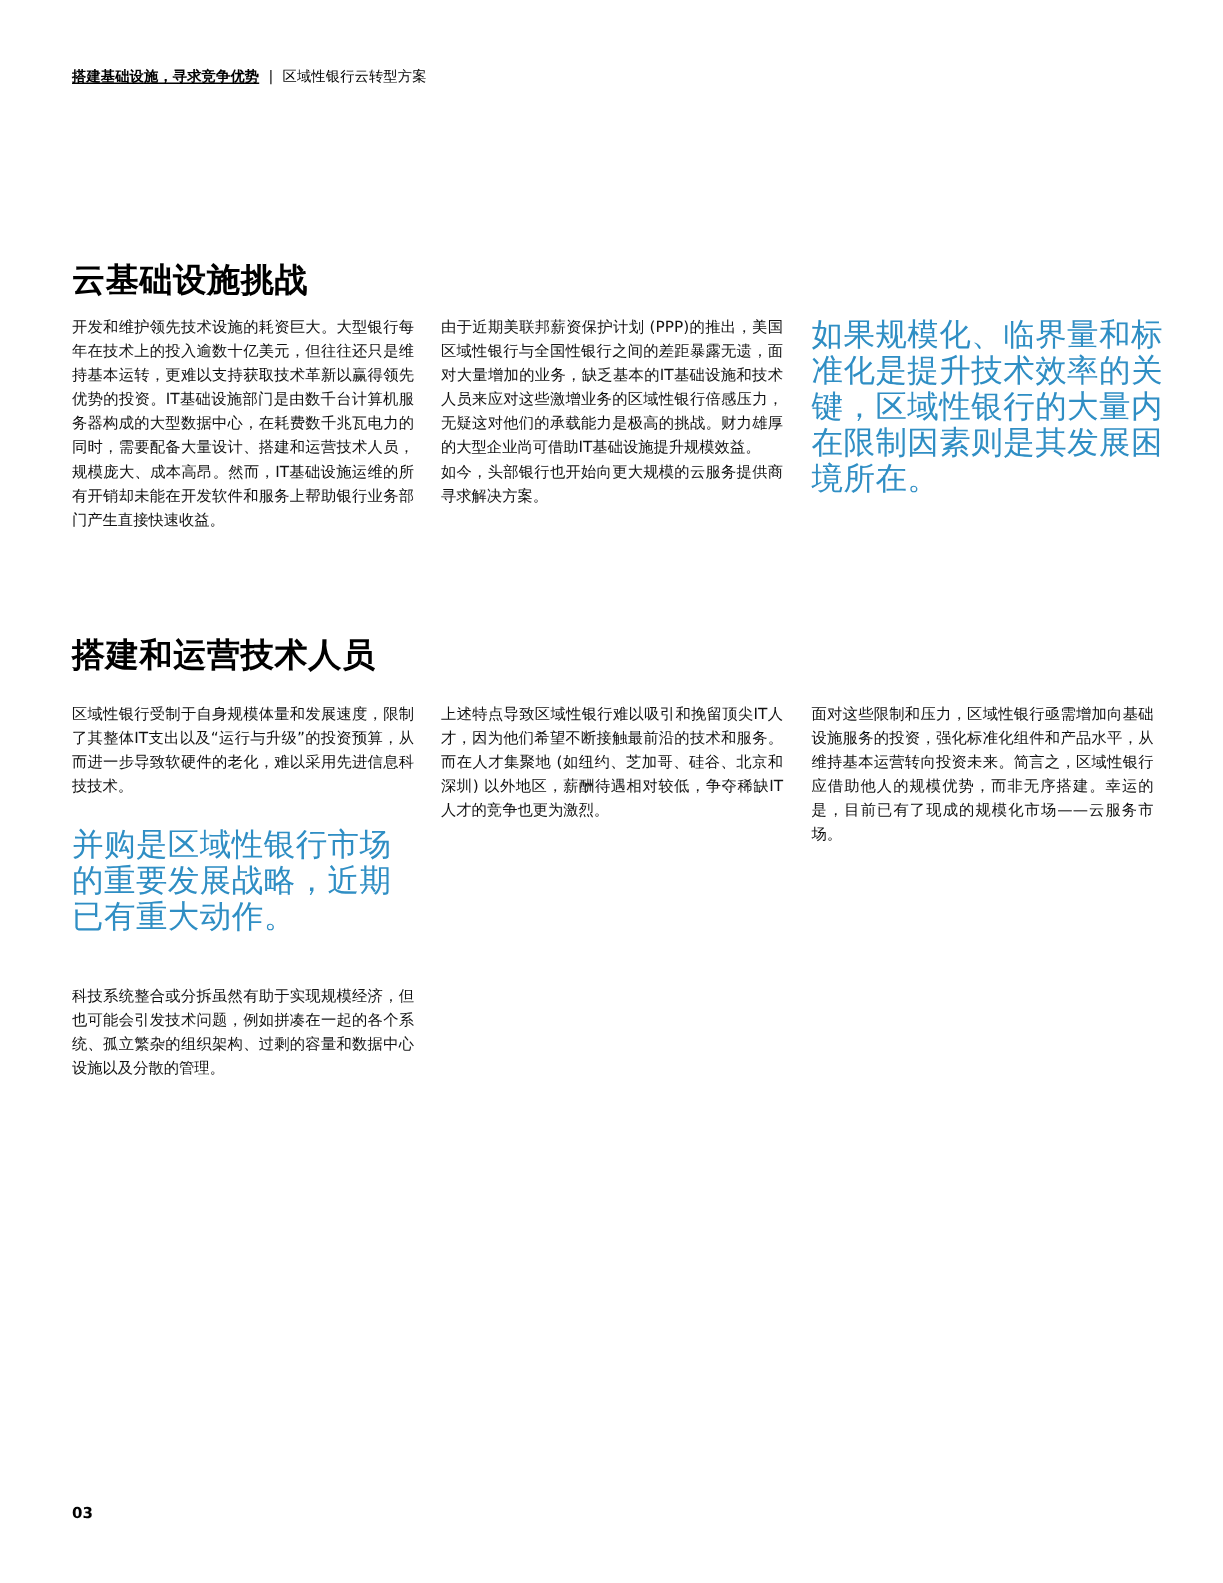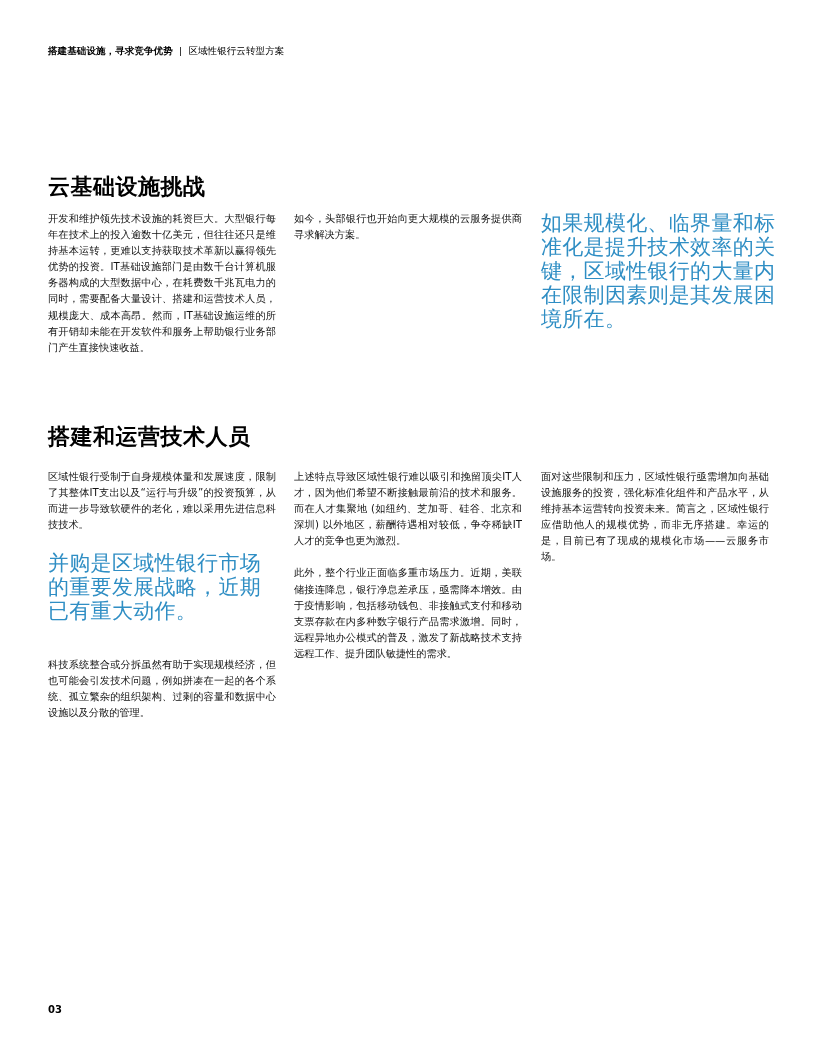--- a/index.html
+++ b/index.html
@@ -1,19 +1,19 @@
 <!DOCTYPE html>
 <html><head>
 <meta charset="utf-8">
 <style>
   html, body { margin:0; padding:0; background:#ffffff; }
   body { width:815px; height:1055px; position:relative; overflow:hidden;
          font-family:"DejaVu Sans", "Liberation Sans", sans-serif; color:#111; }
   .header { position:absolute; left:48px; top:45px; font-size:9.5px; color:#000; letter-spacing:0.1px; white-space:nowrap; }
-  .header .bold { font-weight:bold; }
+  .header .bold { font-weight:bold;text-decoration:underline; }
   .header .sep { margin:0 3px; }
   .h1 { position:absolute; font-size:22px; font-weight:bold; color:#000; letter-spacing:0.5px; white-space:nowrap; }
   .body { position:absolute; width:228px; font-size:10.2px; line-height:16.1px; color:#111; text-align:justify; }
   .body p { margin:0; }
   .quote { position:absolute; width:235px; font-size:21px; line-height:24px; color:#2f8ec4; letter-spacing:0.3px; }
   .pagenum { position:absolute; left:48px; top:1004px; font-size:10px; font-weight:bold; color:#000;text-align:center; }
 </style>
 </head>
 <body>
 
@@ -23,39 +23,39 @@
   <span>区域性银行云转型方案</span>
 </div>
 
 <div class="h1" style="left:48px; top:172px;">云基础设施挑战</div>
 
 <div class="body" style="left:48px; top:211px;">
   <p>开发和维护领先技术设施的耗资巨大。大型银行每年在技术上的投入逾数十亿美元，但往往还只是维持基本运转，更难以支持获取技术革新以赢得领先优势的投资。IT基础设施部门是由数千台计算机服务器构成的大型数据中心，在耗费数千兆瓦电力的同时，需要配备大量设计、搭建和运营技术人员，规模庞大、成本高昂。然而，IT基础设施运维的所有开销却未能在开发软件和服务上帮助银行业务部门产生直接快速收益。</p>
 </div>
 
 <div class="body" style="left:294px; top:211px;">
+  <p>由于近期美联邦薪资保护计划 (PPP)的推出，美国区域性银行与全国性银行之间的差距暴露无遗，面对大量增加的业务，缺乏基本的IT基础设施和技术人员来应对这些激增业务的区域性银行倍感压力，无疑这对他们的承载能力是极高的挑战。财力雄厚的大型企业尚可借助IT基础设施提升规模效益。</p>
   <p style="">如今，头部银行也开始向更大规模的云服务提供商寻求解决方案。</p>
 </div>
 
 <div class="quote" style="left:541px; top:211px;">如果规模化、临界量和标准化是提升技术效率的关键，区域性银行的大量内在限制因素则是其发展困境所在。</div>
 
 <div class="h1" style="left:48px; top:422px;">搭建和运营技术人员</div>
 
 <div class="body" style="left:48px; top:469px;">
   <p>区域性银行受制于自身规模体量和发展速度，限制了其整体IT支出以及“运行与升级”的投资预算，从而进一步导致软硬件的老化，难以采用先进信息科技技术。</p>
 </div>
 
 <div class="quote" style="left:48px; top:551px; width:228px;">并购是区域性银行市场的重要发展战略，近期已有重大动作。</div>
 
 <div class="body" style="left:48px; top:637px;margin-top:20px;">
   <p>科技系统整合或分拆虽然有助于实现规模经济，但也可能会引发技术问题，例如拼凑在一起的各个系统、孤立繁杂的组织架构、过剩的容量和数据中心设施以及分散的管理。</p>
 </div>
 
 <div class="body" style="left:294px; top:469px;">
   <p>上述特点导致区域性银行难以吸引和挽留顶尖IT人才，因为他们希望不断接触最前沿的技术和服务。而在人才集聚地 (如纽约、芝加哥、硅谷、北京和深圳) 以外地区，薪酬待遇相对较低，争夺稀缺IT人才的竞争也更为激烈。</p>
-  <p style="margin-top:16px;">此外，整个行业正面临多重市场压力。近期，美联储接连降息，银行净息差承压，亟需降本增效。由于疫情影响，包括移动钱包、非接触式支付和移动支票存款在内多种数字银行产品需求激增。同时，远程异地办公模式的普及，激发了新战略技术支持远程工作、提升团队敏捷性的需求。</p>
 </div>
 
 <div class="body" style="left:541px; top:469px;">
   <p>面对这些限制和压力，区域性银行亟需增加向基础设施服务的投资，强化标准化组件和产品水平，从维持基本运营转向投资未来。简言之，区域性银行应借助他人的规模优势，而非无序搭建。幸运的是，目前已有了现成的规模化市场——云服务市场。</p>
 </div>
 
 <div class="pagenum">03</div>
 
 </body></html>

